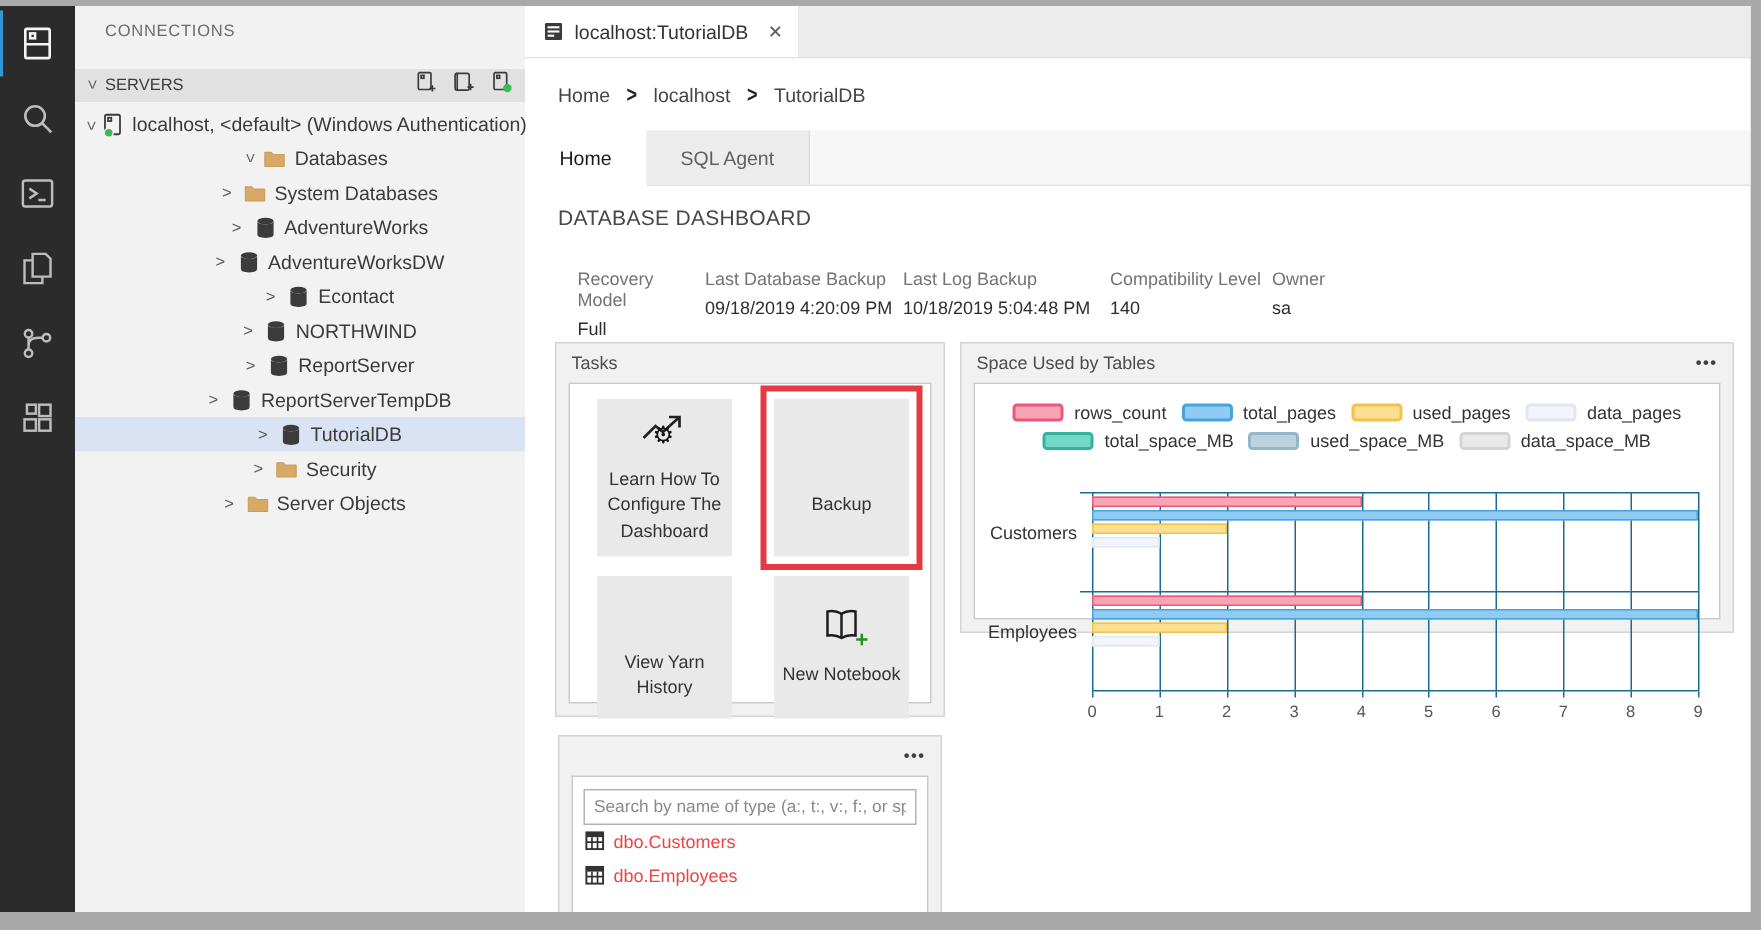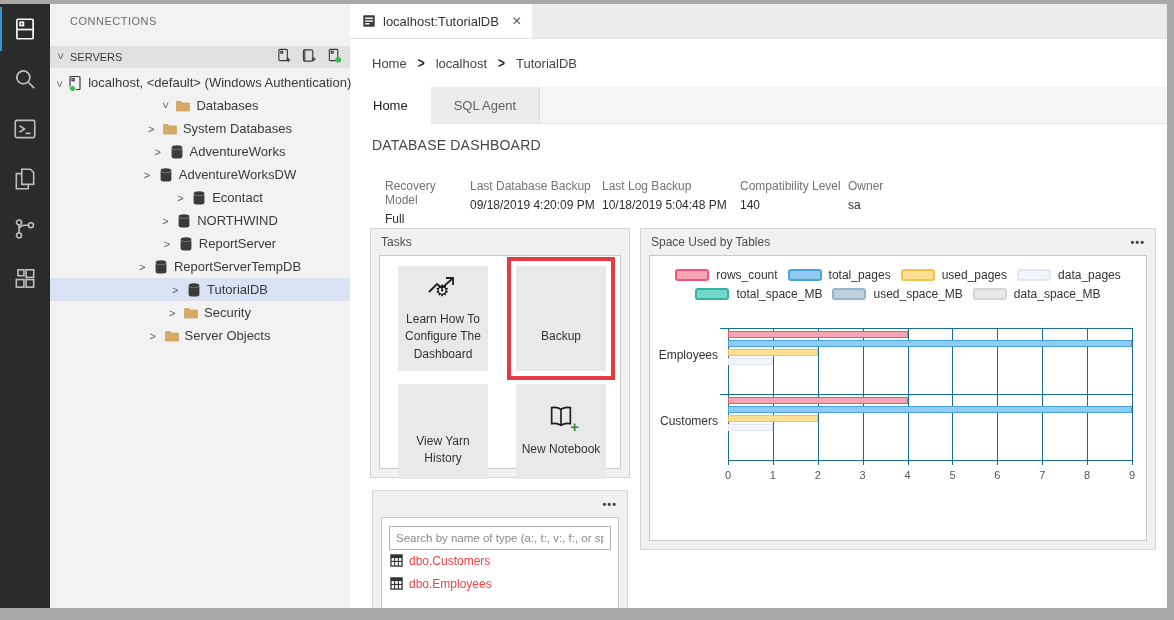--- a/index.html
+++ b/index.html
@@ -53,21 +53,21 @@
   .panel { position:absolute; background:#f1f1f1; border:1px solid #d4d4d4; }
   .panel-header { height:25px; display:flex; align-items:center; justify-content:space-between; padding:0 10px; font-size:12px; color:#4c4c4c; }
   .dots { font-size:11px; letter-spacing:1px; color:#3f3f3f; font-weight:bold; cursor:pointer; }
   .panel-body { position:absolute; top:26px; left:8px; right:8px; bottom:8px; background:#fff; border:1px solid #c9c9c9; }
 
   #tasks-panel { left:20px; top:224px; width:260px; height:250px; }
   .task-btn { position:absolute; width:90px; background:#e9e9e9; display:flex; flex-direction:column; align-items:center; justify-content:center; gap:7px; font-size:12px; color:#333; text-align:center; cursor:pointer; padding:4px; line-height:1.45; }
   .task-icon { height:30px; display:flex; align-items:center; justify-content:center; position:relative; }
   #highlight-box { position:absolute; pointer-events:none; z-index:3; }
 
-  #chart-panel { left:290px; top:224px; width:516px; height:322px; }
+  #chart-panel { left:290px; top:224px; width:516px; height:194px; }
   .legend { display:flex; flex-direction:column; align-items:center; gap:5px; padding-top:12px; font-size:12px; color:#333; }
   .legend-row { display:flex; gap:10px; }
   .legend-item { display:flex; align-items:center; gap:7px; }
   .legend-swatch { width:34px; height:12px; border-radius:3px; border:2px solid transparent; }
   .plot-wrap { position:absolute; left:4px; right:14px; top:72px; bottom:8px; display:flex; }
   .cat-col { width:74px; }
   .cat-label { height:66px; font-size:12px; color:#333; text-align:right; padding:20px 10px 0 0; }
   .plot { position:relative; flex:1; height:133px; }
   .gridline { position:absolute; top:0; bottom:0; width:1px; }
   .bandline { position:absolute; height:1px; left:-8px; right:0; }
@@ -389,22 +389,22 @@
                 <span>used_space_MB</span>
               </span>
               <span class="legend-item">
                 <span class="legend-swatch" style="background: rgb(233, 233, 233); border-color: rgb(212, 212, 212);"></span>
                 <span>data_space_MB</span>
               </span>
             </div>
           </div>
         <div class="plot-wrap">
           <div class="cat-col" id="cat-col">
+              <div class="cat-label">Customers</div>
               <div class="cat-label">Employees</div>
-              <div class="cat-label">Customers</div>
             </div>
           <div class="plot" id="plot">
               <div class="gridline" style="left: 0%; background: rgb(27, 109, 142);"></div>
               <div class="tickmark" style="left: 0%; background: rgb(27, 109, 142);"></div>
               <div class="tick-label" style="left: 0%;">0</div>
               <div class="gridline" style="left: 11.1111%; background: rgb(27, 109, 142);"></div>
               <div class="tickmark" style="left: 11.1111%; background: rgb(27, 109, 142);"></div>
               <div class="tick-label" style="left: 11.1111%;">1</div>
               <div class="gridline" style="left: 22.2222%; background: rgb(27, 109, 142);"></div>
               <div class="tickmark" style="left: 22.2222%; background: rgb(27, 109, 142);"></div>

